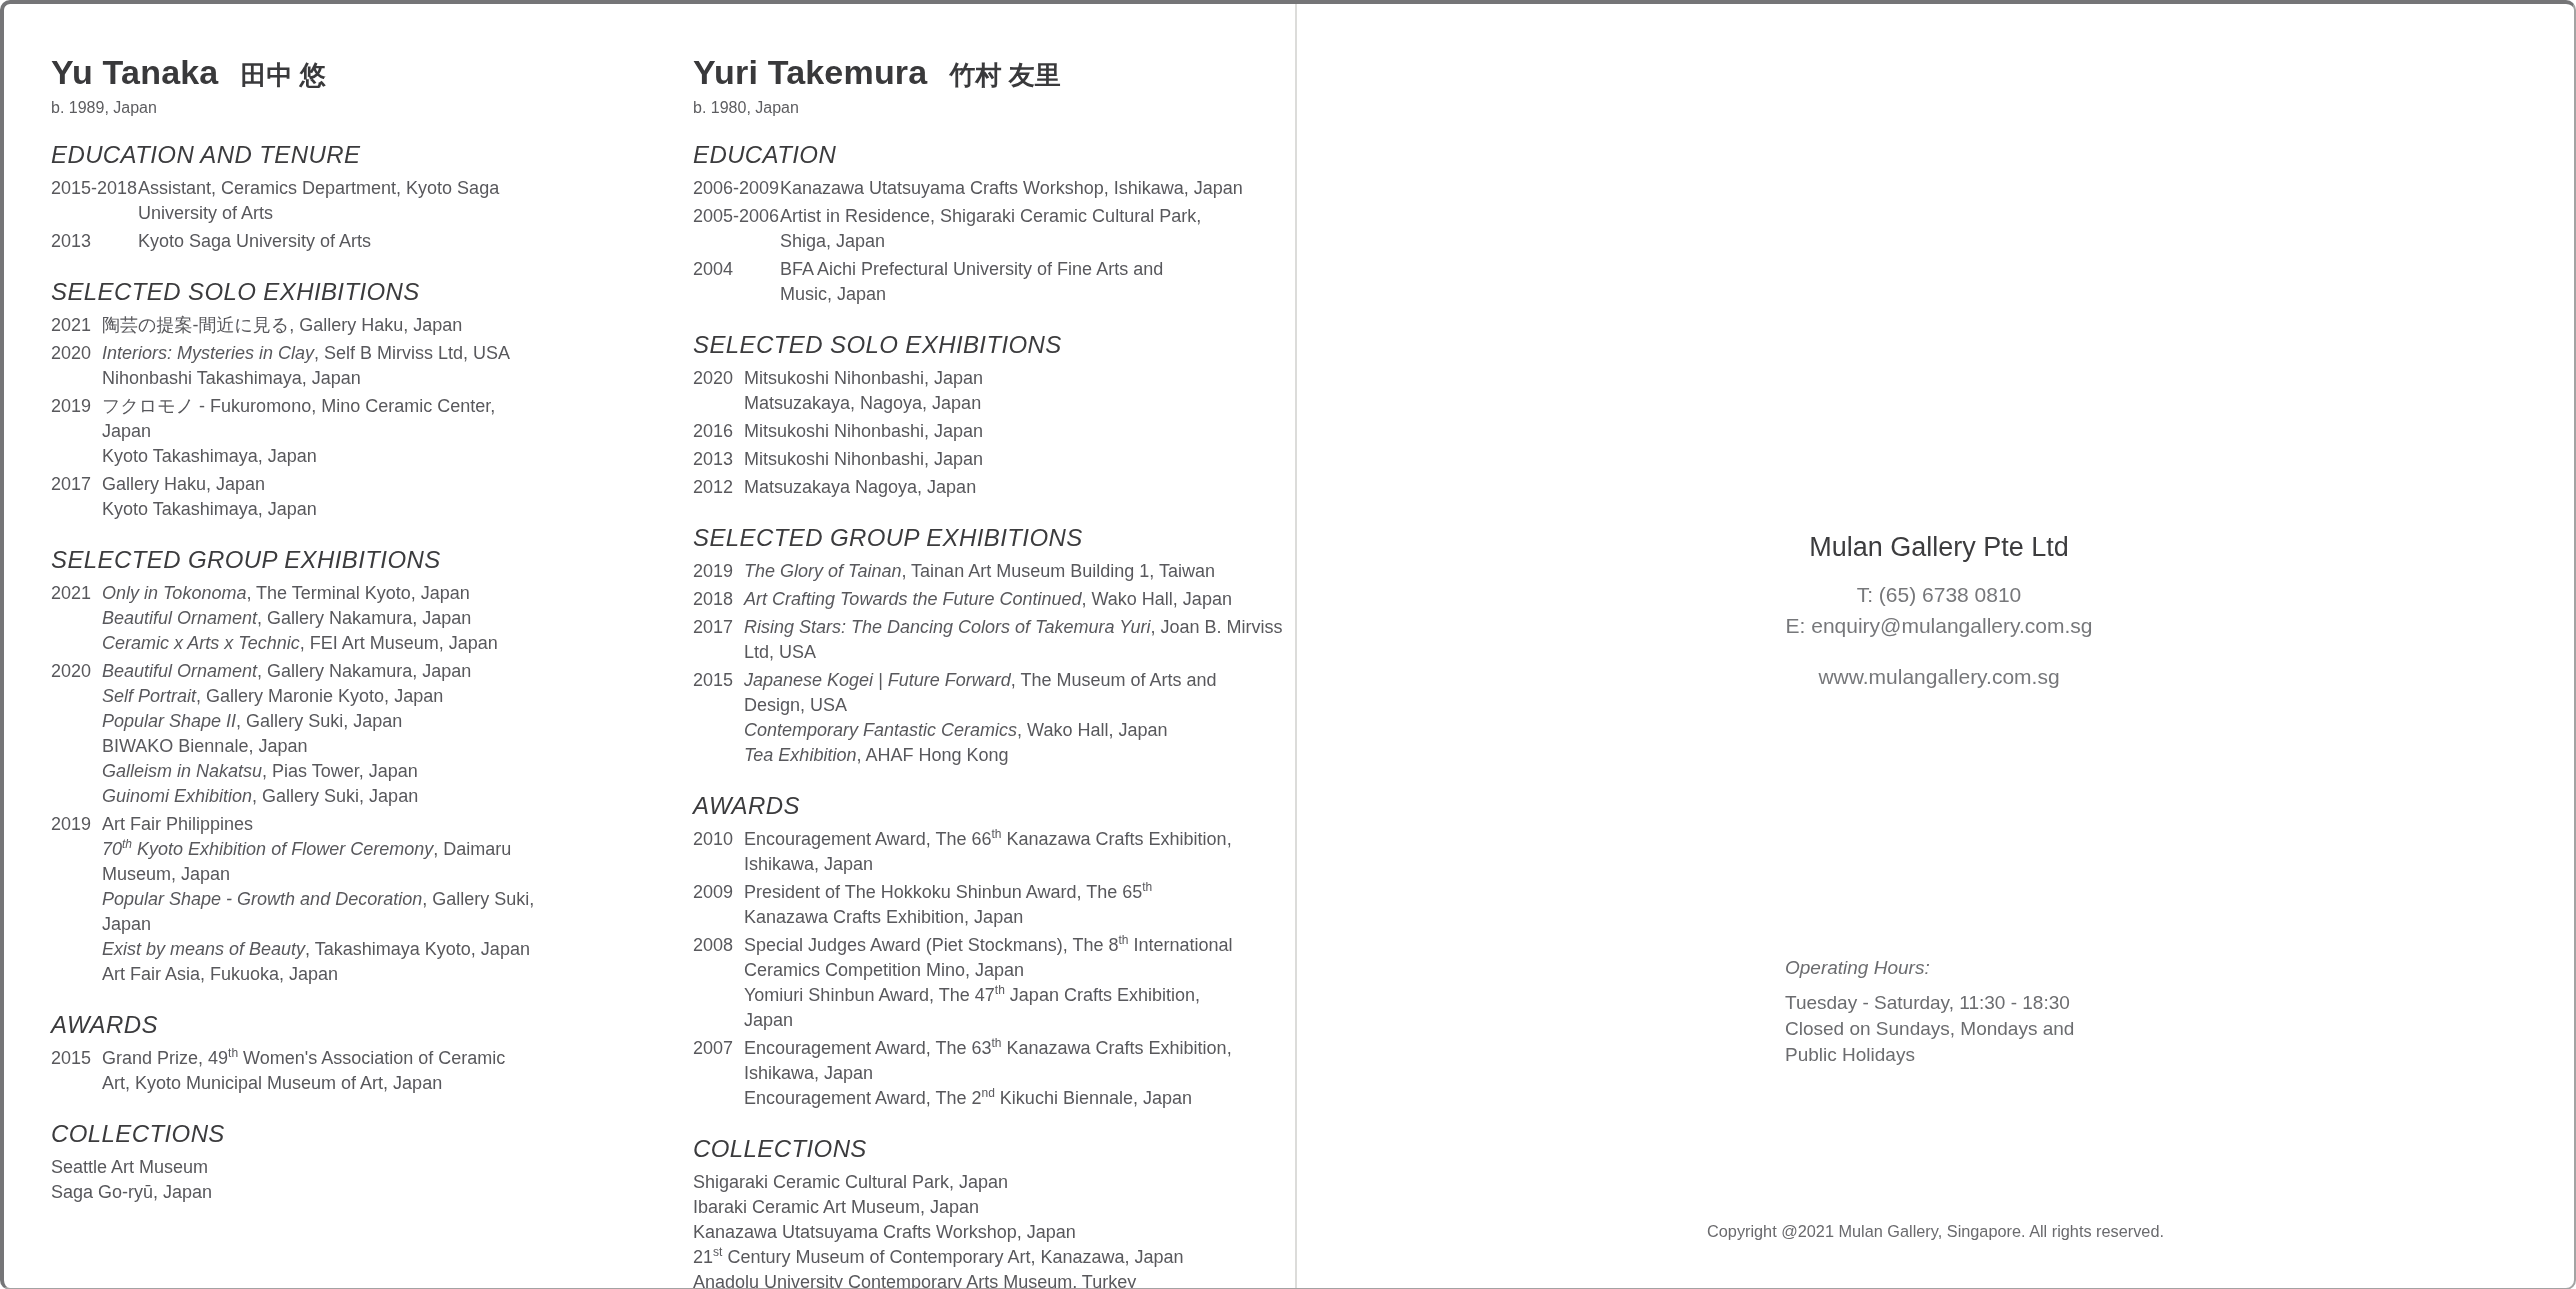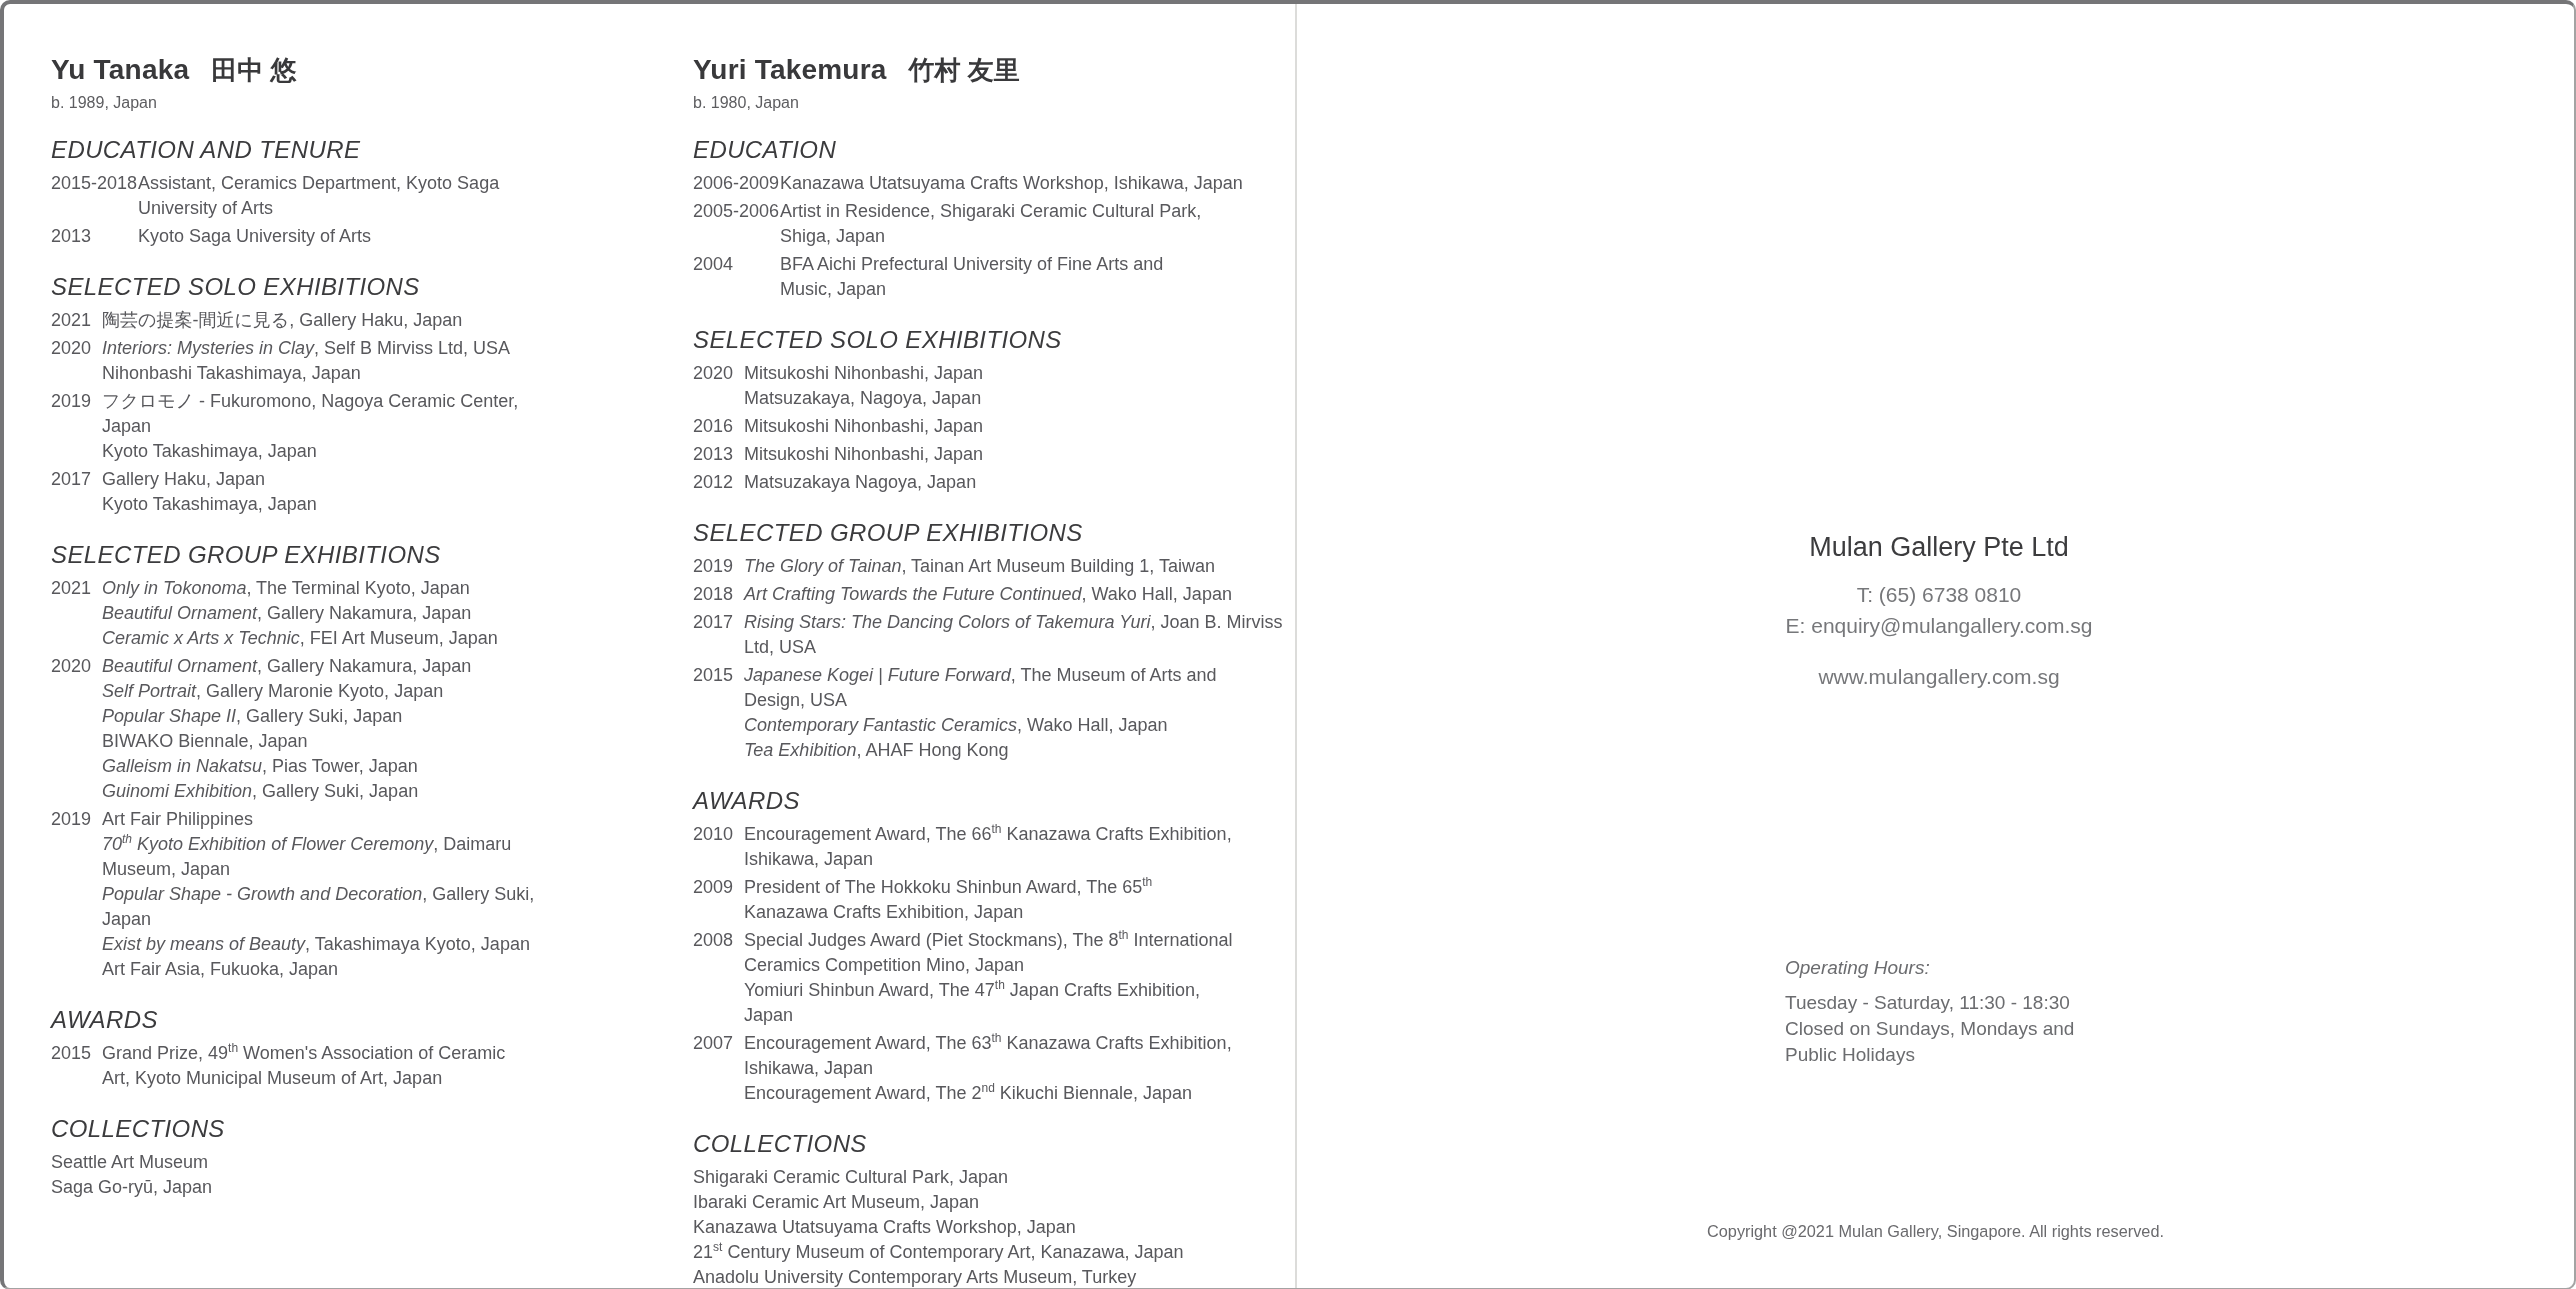--- a/index.html
+++ b/index.html
@@ -20,21 +20,21 @@
     border-right:2px solid var(--border-light);
     border-bottom:2px solid var(--border-light);
     border-radius:10px;
   }
   .page-divider{position:absolute;left:1291px;top:0;bottom:0;width:2px;background:var(--divider);}
   
   .cv-col{position:absolute;top:49px;}
   .cv-col.c1{left:47px;width:559px;}
   .cv-col.c2{left:689px;width:599px;}
   .artist-header{white-space:nowrap;}
-  .name-en{font-size:28px;font-weight:bold;color:#39393b;letter-spacing:0.2px;}
+  .name-en{font-size:34px;font-weight:bold;color:#39393b;letter-spacing:0.2px;}
   .name-jp{font-size:26px;font-weight:bold;color:#39393b;margin-left:22px;}
   .born{font-size:16px;color:#5d5d60;margin-top:6px;}
   .sec-title{font-size:24px;color:var(--heading);margin:24px 0 7px 0;letter-spacing:0.4px;white-space:nowrap;font-style:italic;}
   .entry{display:flex;margin-bottom:3px;}
   .entry .year{flex:0 0 51px;font-size:18px;line-height:25px;color:var(--body);}
   .section.wide .entry .year{flex:0 0 87px;}
   .entry-body{flex:1 1 auto;}
   .line{font-size:18px;line-height:25px;color:var(--body);white-space:nowrap;}
   .plain-line{font-size:18px;line-height:25px;color:var(--body);white-space:nowrap;}
   .it{font-style:italic;}
@@ -87,21 +87,21 @@
         <div class="entry">
           <div class="year">2020</div>
           <div class="entry-body">
             <div class="line"><span class="it">Interiors: Mysteries in Clay</span><span>, Self B Mirviss Ltd, USA</span></div>
             <div class="line"><span>Nihonbashi Takashimaya, Japan</span></div>
           </div>
         </div>
         <div class="entry">
           <div class="year">2019</div>
           <div class="entry-body">
-            <div class="line"><span>フクロモノ - Fukuromono, Nagoya Ceramic Center,</span></div>
+            <div class="line"><span>フクロモノ - Fukuromono, Mino Ceramic Center,</span></div>
             <div class="line"><span>Japan</span></div>
             <div class="line"><span>Kyoto Takashimaya, Japan</span></div>
           </div>
         </div>
         <div class="entry">
           <div class="year">2017</div>
           <div class="entry-body">
             <div class="line"><span>Gallery Haku, Japan</span></div>
             <div class="line"><span>Kyoto Takashimaya, Japan</span></div>
           </div>

